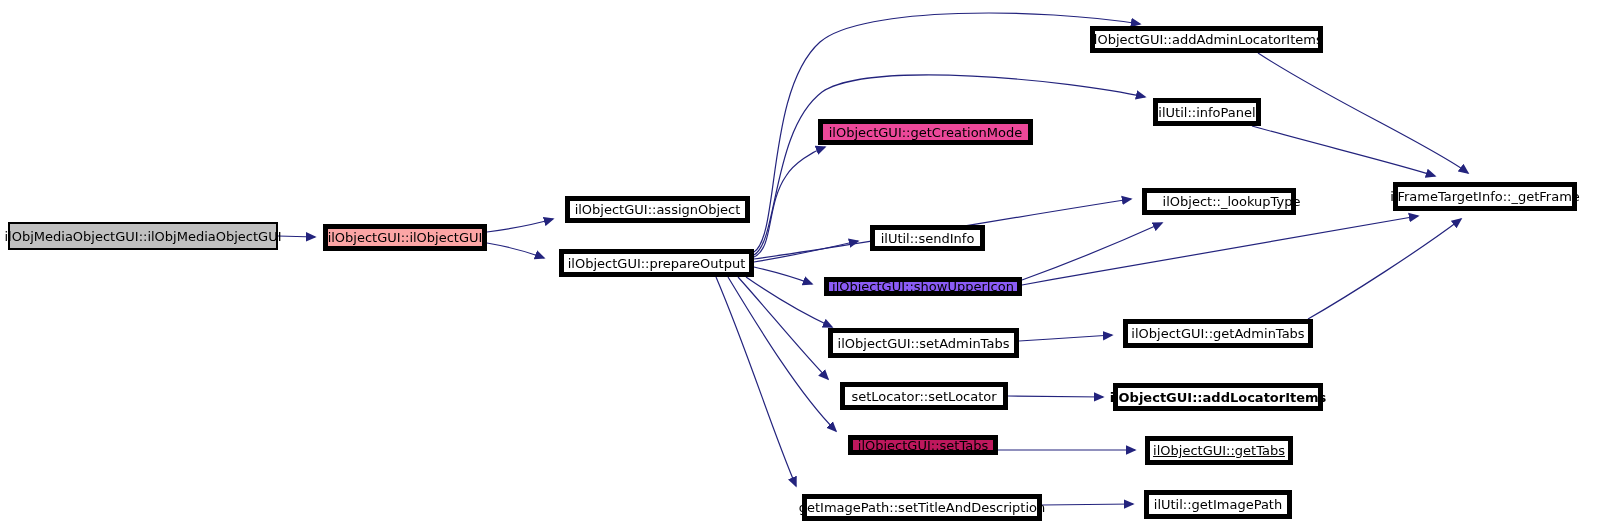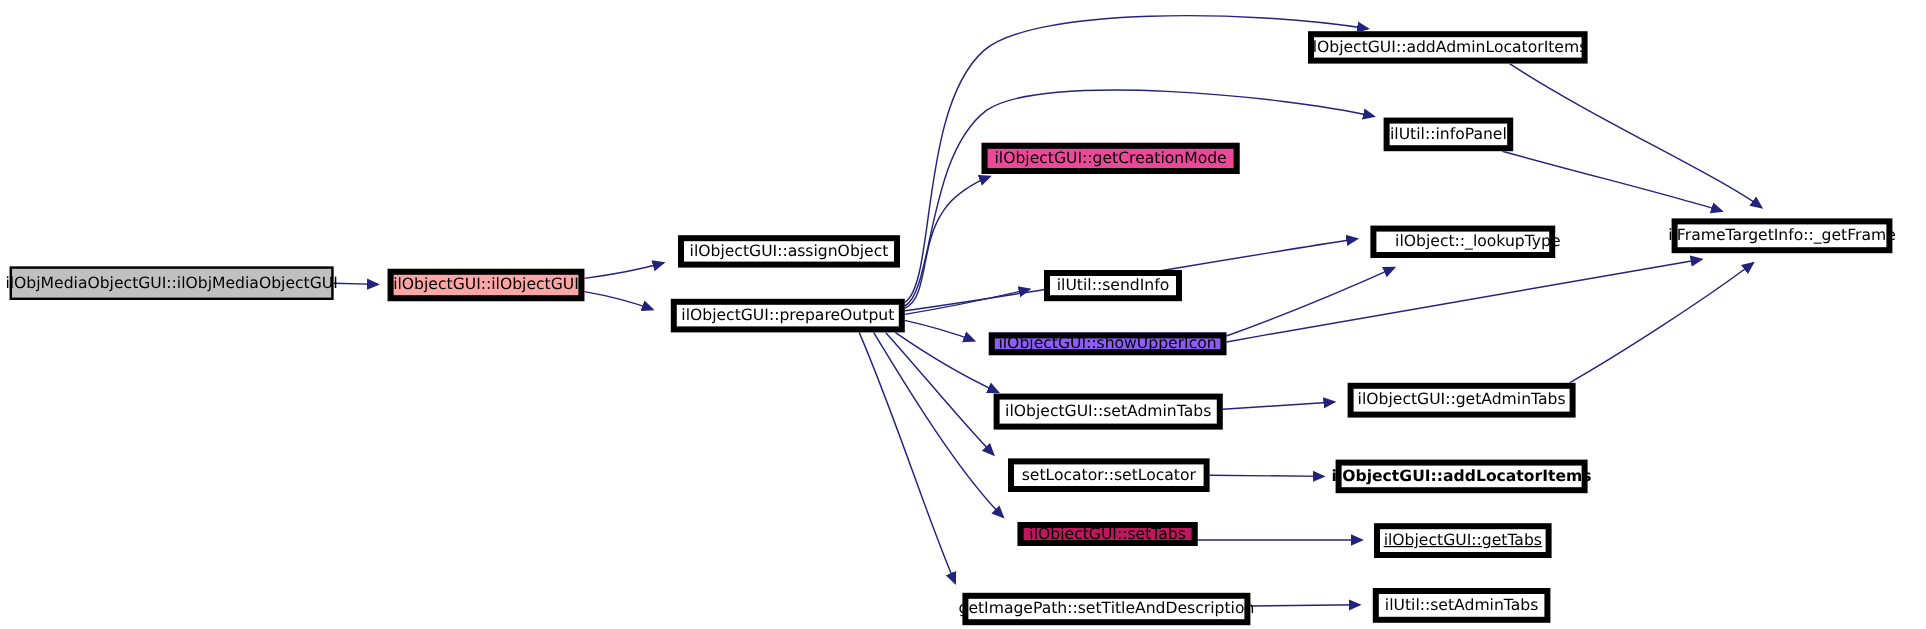--- a/index.html
+++ b/index.html
@@ -73,16 +73,16 @@
       <div class="node" style="left: 1142px; top: 188px; width: 154px; height: 27px; background: rgb(255, 255, 255); border-color: rgb(0, 0, 0); padding-left: 25px;">ilObject::_lookupType</div>
       <div class="node" style="left: 870px; top: 225px; width: 115px; height: 26px; background: rgb(255, 255, 255); border-color: rgb(0, 0, 0);">ilUtil::sendInfo</div>
       <div class="node" style="left: 824px; top: 277px; width: 198px; height: 19px; background: #8b5cf6; border-color: rgb(0, 0, 0);">ilObjectGUI::showUpperIcon</div>
       <div class="node" style="left: 828px; top: 328px; width: 191px; height: 30px; background: rgb(255, 255, 255); border-color: rgb(0, 0, 0);">ilObjectGUI::setAdminTabs</div>
       <div class="node" style="left: 1123px; top: 319px; width: 190px; height: 29px; background: rgb(255, 255, 255); border-color: rgb(0, 0, 0);">ilObjectGUI::getAdminTabs</div>
       <div class="node" style="left: 840px; top: 382px; width: 168px; height: 28px; background: rgb(255, 255, 255); border-color: rgb(0, 0, 0);">setLocator::setLocator</div>
       <div class="node" style="left: 1113px; top: 383px; width: 210px; height: 28px; background: rgb(255, 255, 255); border-color: rgb(0, 0, 0); font-weight: bold;">ilObjectGUI::addLocatorItems</div>
       <div class="node" style="left: 848px; top: 435px; width: 150px; height: 20px; background: #be185d; border-color: rgb(0, 0, 0);">ilObjectGUI::setTabs</div>
       <div class="node" style="left: 1145px; top: 436px; width: 148px; height: 29px; background: rgb(255, 255, 255); border-color: rgb(0, 0, 0); text-decoration: underline;">ilObjectGUI::getTabs</div>
       <div class="node" style="left: 802px; top: 494px; width: 240px; height: 27px; background: rgb(255, 255, 255); border-color: rgb(0, 0, 0);">getImagePath::setTitleAndDescription</div>
-      <div class="node" style="left: 1144px; top: 490px; width: 148px; height: 29px; background: rgb(255, 255, 255); border-color: rgb(0, 0, 0);">ilUtil::setAdminTabs</div>
+      <div class="node" style="left: 1144px; top: 490px; width: 148px; height: 29px; background: rgb(255, 255, 255); border-color: rgb(0, 0, 0);">ilUtil::getImagePath</div>
       <div class="node" style="left: 1393px; top: 182px; width: 184px; height: 29px; background: rgb(255, 255, 255); border-color: rgb(0, 0, 0);">ilFrameTargetInfo::_getFrame</div>
     </div>
 </div>
 
 </body></html>

